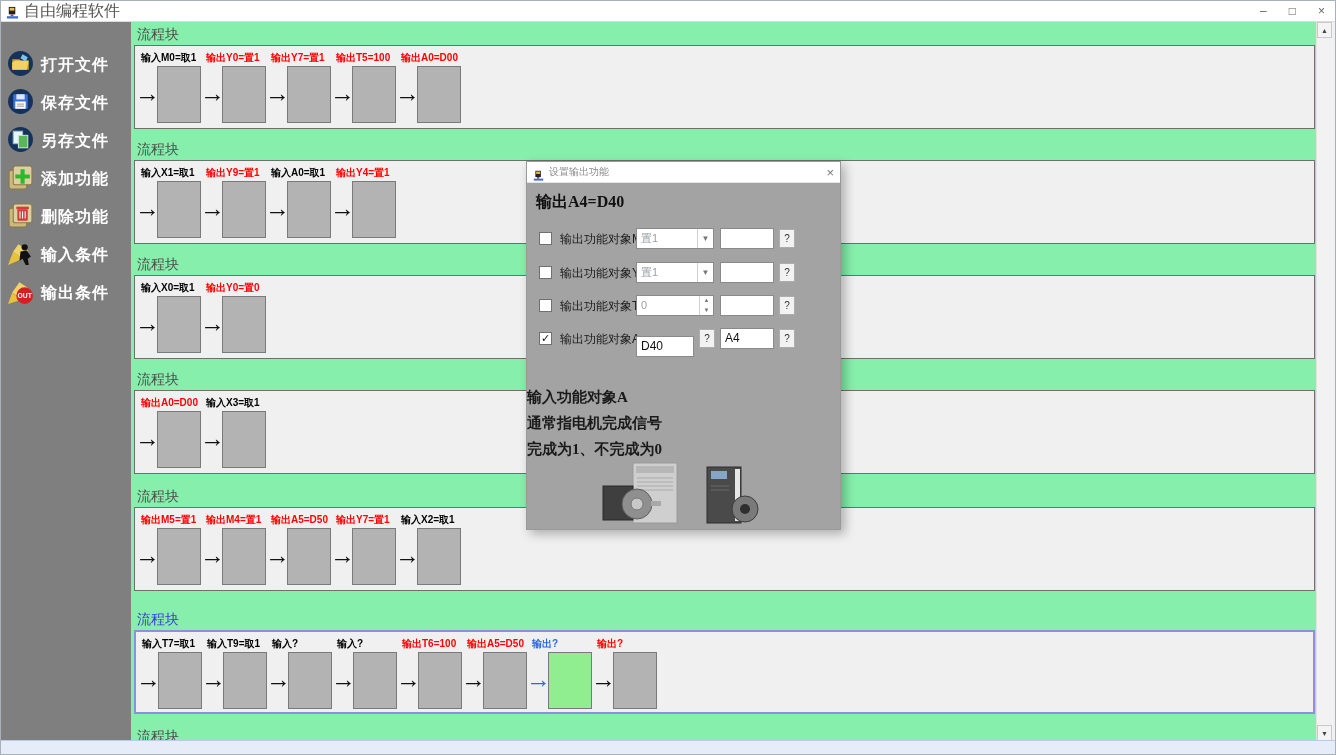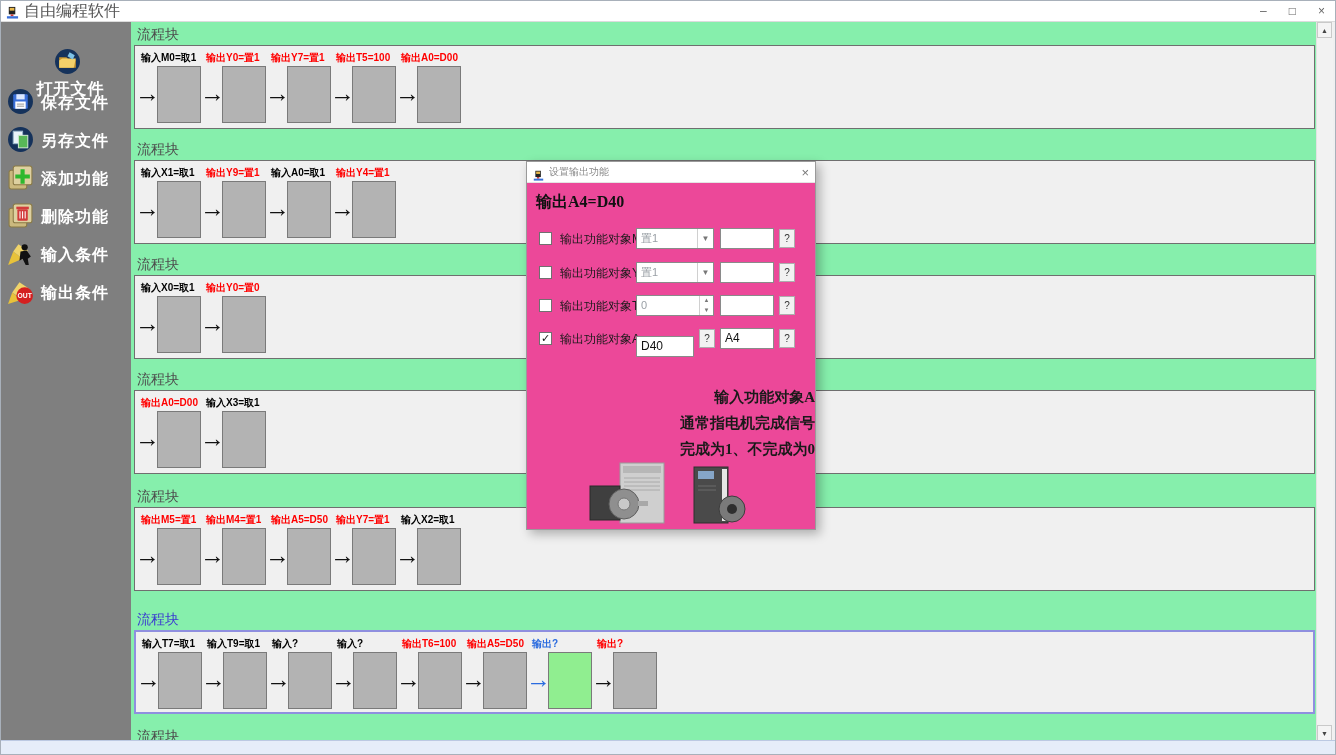--- a/index.html
+++ b/index.html
@@ -34,37 +34,37 @@
   .unit-block{position:absolute;left:20px;top:17px;width:44px;height:57px;background:#b3b3b3;border:1px solid #7a7a7a;box-sizing:border-box;cursor:pointer;}
   .unit-block.active{background:#90ee90;}
 
   
   .vscroll{position:absolute;top:21px;right:2px;width:16px;bottom:13px;background:#f2f2f2;border-left:1px solid #e3e3e3;}
   .vs-btn{position:absolute;left:0;width:15px;height:16px;background:#f4f4f4;border:1px solid #c9c9c9;box-sizing:border-box;display:flex;align-items:center;justify-content:center;font-size:7px;color:#444;cursor:pointer;}
   .vs-up{top:0;}
   .vs-down{bottom:0;}
 
   
-  .dialog{position:absolute;left:525px;top:160px;width:290px;height:369px;background:#ec4899;border:1px solid #9a9a9a;box-shadow:4px 4px 10px rgba(0,0,0,.28);z-index:10;box-sizing:border-box;}
+  .dialog{position:absolute;left:525px;top:160px;width:315px;height:369px;background:#a3a3a3;border:1px solid #9a9a9a;box-shadow:4px 4px 10px rgba(0,0,0,.28);z-index:10;box-sizing:border-box;}
   .dialog-titlebar{height:21px;background:#ffffff;display:flex;align-items:center;padding:0 6px;border-bottom:1px solid #e4e4e4;box-sizing:border-box;}
   .dialog-titlebar .app-ic{width:11px;height:11px;flex:none;}
   .dialog-title{font-size:10px;color:#8a8a8a;margin-left:5px;}
   .dialog-close{margin-left:auto;color:#777;font-size:13px;cursor:pointer;}
   .dialog-heading{position:absolute;left:9px;top:30px;font-size:16px;font-weight:bold;color:#111;font-family:"Liberation Serif",serif;}
   .d-row{position:absolute;left:0;height:22px;width:100%;}
   .d-check{position:absolute;left:12px;top:4px;width:13px;height:13px;background:#fff;border:1px solid #707070;box-sizing:border-box;font-size:11px;line-height:11px;text-align:center;color:#111;cursor:pointer;}
   .d-label{position:absolute;left:33px;top:3px;font-size:12px;color:#1a1a1a;white-space:nowrap;}
   .d-combo{position:absolute;left:109px;top:0;width:78px;height:21px;background:#fff;border:1px solid #8a8a8a;box-sizing:border-box;font-size:11px;color:#9aa0a6;line-height:19px;padding-left:4px;cursor:pointer;}
   .d-combo .arr{position:absolute;right:0;top:0;width:15px;height:19px;border-left:1px solid #d0d0d0;text-align:center;color:#777;font-size:8px;line-height:19px;}
   .d-spin{position:absolute;left:109px;top:0;width:78px;height:21px;background:#fff;border:1px solid #8a8a8a;box-sizing:border-box;font-size:11px;color:#9aa0a6;line-height:19px;padding-left:4px;}
   .d-spin .sp{position:absolute;right:0;top:0;width:13px;height:19px;border-left:1px solid #d0d0d0;display:flex;flex-direction:column;}
   .d-spin .sp span{flex:1;font-size:6px;line-height:9px;text-align:center;color:#777;cursor:pointer;}
   .d-field{position:absolute;top:0;height:21px;background:#fff;border:1px solid #8a8a8a;box-sizing:border-box;font-size:12px;color:#111;line-height:19px;padding-left:4px;}
   .d-help{position:absolute;top:1px;width:16px;height:19px;background:#f2f2f2;border:1px solid #adadad;box-sizing:border-box;text-align:center;font-size:10px;color:#333;line-height:17px;cursor:pointer;}
-  .d-info{position:absolute;top:222px;left:0;right:0;text-align:right;font-size:15px;font-weight:bold;color:#1a1a1a;font-family:"Liberation Serif",serif;line-height:26px;}
+  .d-info{position:absolute;top:222px;left:0;right:0;text-align:left;font-size:15px;font-weight:bold;color:#1a1a1a;font-family:"Liberation Serif",serif;line-height:26px;}
   .d-motors{position:absolute;left:0;right:0;top:300px;text-align:center;}
   .d-motors svg{width:170px;height:64px;}
 
   
   .bottom-strip{position:absolute;left:0;right:0;bottom:0;height:13px;background:#e6edf9;border-top:1px solid #bcc9e2;}
 </style>
 </head>
 <body>
 
 <div class="window">
@@ -80,21 +80,21 @@
     </span>
     <span class="title-text">自由编程软件</span>
     <div class="win-controls">
       <span>–</span>
       <span>□</span>
       <span>×</span>
     </div>
   </div>
 
   <div class="sidebar" id="sidebar">
-      <div class="side-btn" style="top: 26px; flex-direction: column;">
+      <div class="side-btn" style="top: 26px;">
         <span><svg viewBox="0 0 26 26">
             <circle cx="13" cy="13" r="12" fill="#15325b"></circle>
             <path d="M5 9h7l2 2h7v8H5z" fill="#c9952e"></path>
             <path d="M5 12l3-2h13l-2 9H5z" fill="#f3d06a"></path>
             <path d="M15 4l5 3-2 4-5-3z" fill="#7ec3e8"></path>
           </svg></span>
         <span class="lbl">打开文件</span>
       </div>
       <div class="side-btn" style="top: 64px;">
         <span><svg viewBox="0 0 26 26">

